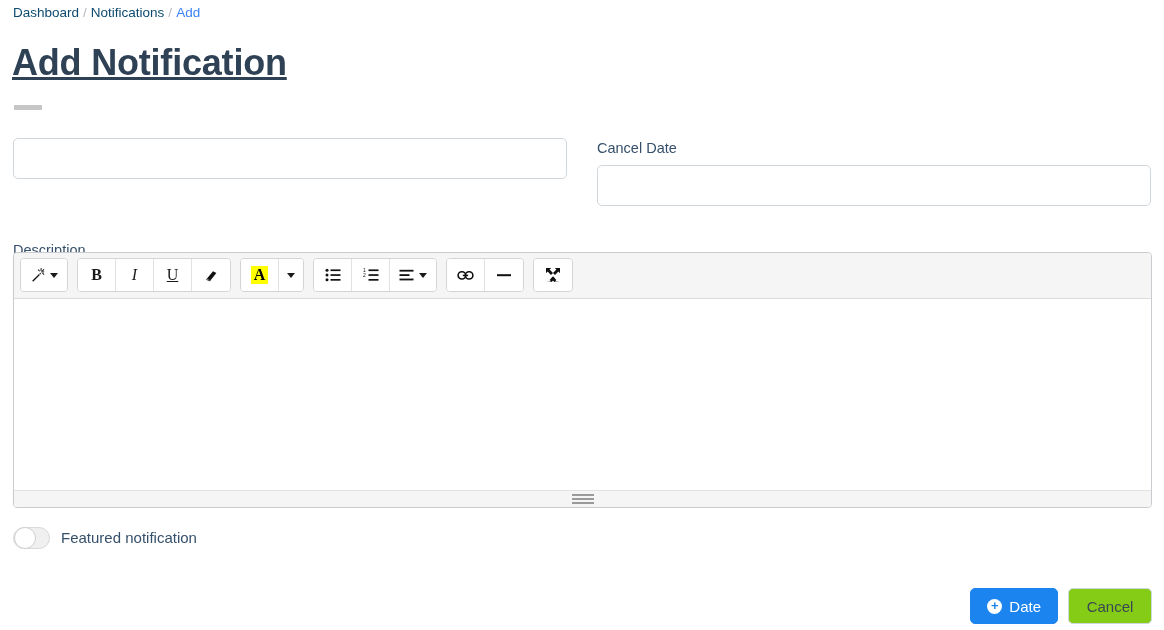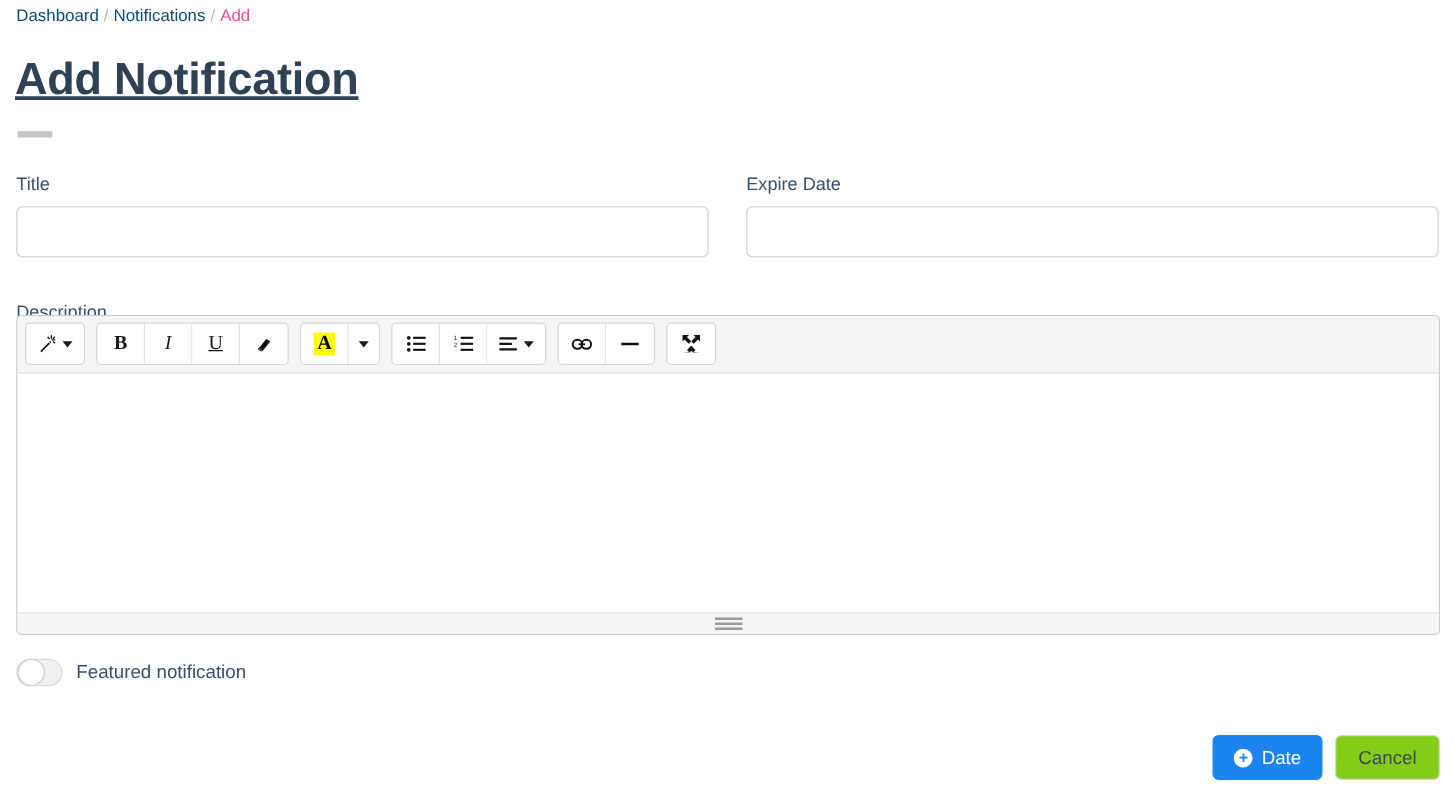--- a/index.html
+++ b/index.html
@@ -31,21 +31,21 @@
     white-space: nowrap;
   }
   .breadcrumb a {
     color: #0c4a6e;
     text-decoration: none;
   }
   .breadcrumb .sep {
     color: #b4b9be;
     padding: 0 4px;
   }
-  .breadcrumb .current { color: #ec4899; }
+  .breadcrumb .current { color: #3b82f6; }
 
   
   .page-title {
     position: absolute;
     left: 12px;
     top: 40px;
     margin: 0;
     font-size: 36px;
     line-height: 46px;
     font-weight: 700;
@@ -301,25 +301,24 @@
 
   <nav class="breadcrumb">
     <a href="#">Dashboard</a><span class="sep">/</span><a href="#">Notifications</a><span class="sep">/</span><span class="current">Add</span>
   </nav>
 
   <h1 class="page-title">Add Notification</h1>
   <div class="title-rule"></div>
 
   <div class="form-row">
     <div class="field">
-      <label class="field-label">Title</label>
       <input class="text-input" type="text" placeholder="" style="">
     </div>
     <div class="field">
-      <label class="field-label">Expire Date</label>
+      <label class="field-label">Cancel Date</label>
       <input class="text-input" type="text" placeholder="" style="">
     </div>
   </div>
 
   <label class="desc-label">Description</label>
 
   <div class="editor">
     <div class="editor-toolbar">
 
       <div class="btn-group">

